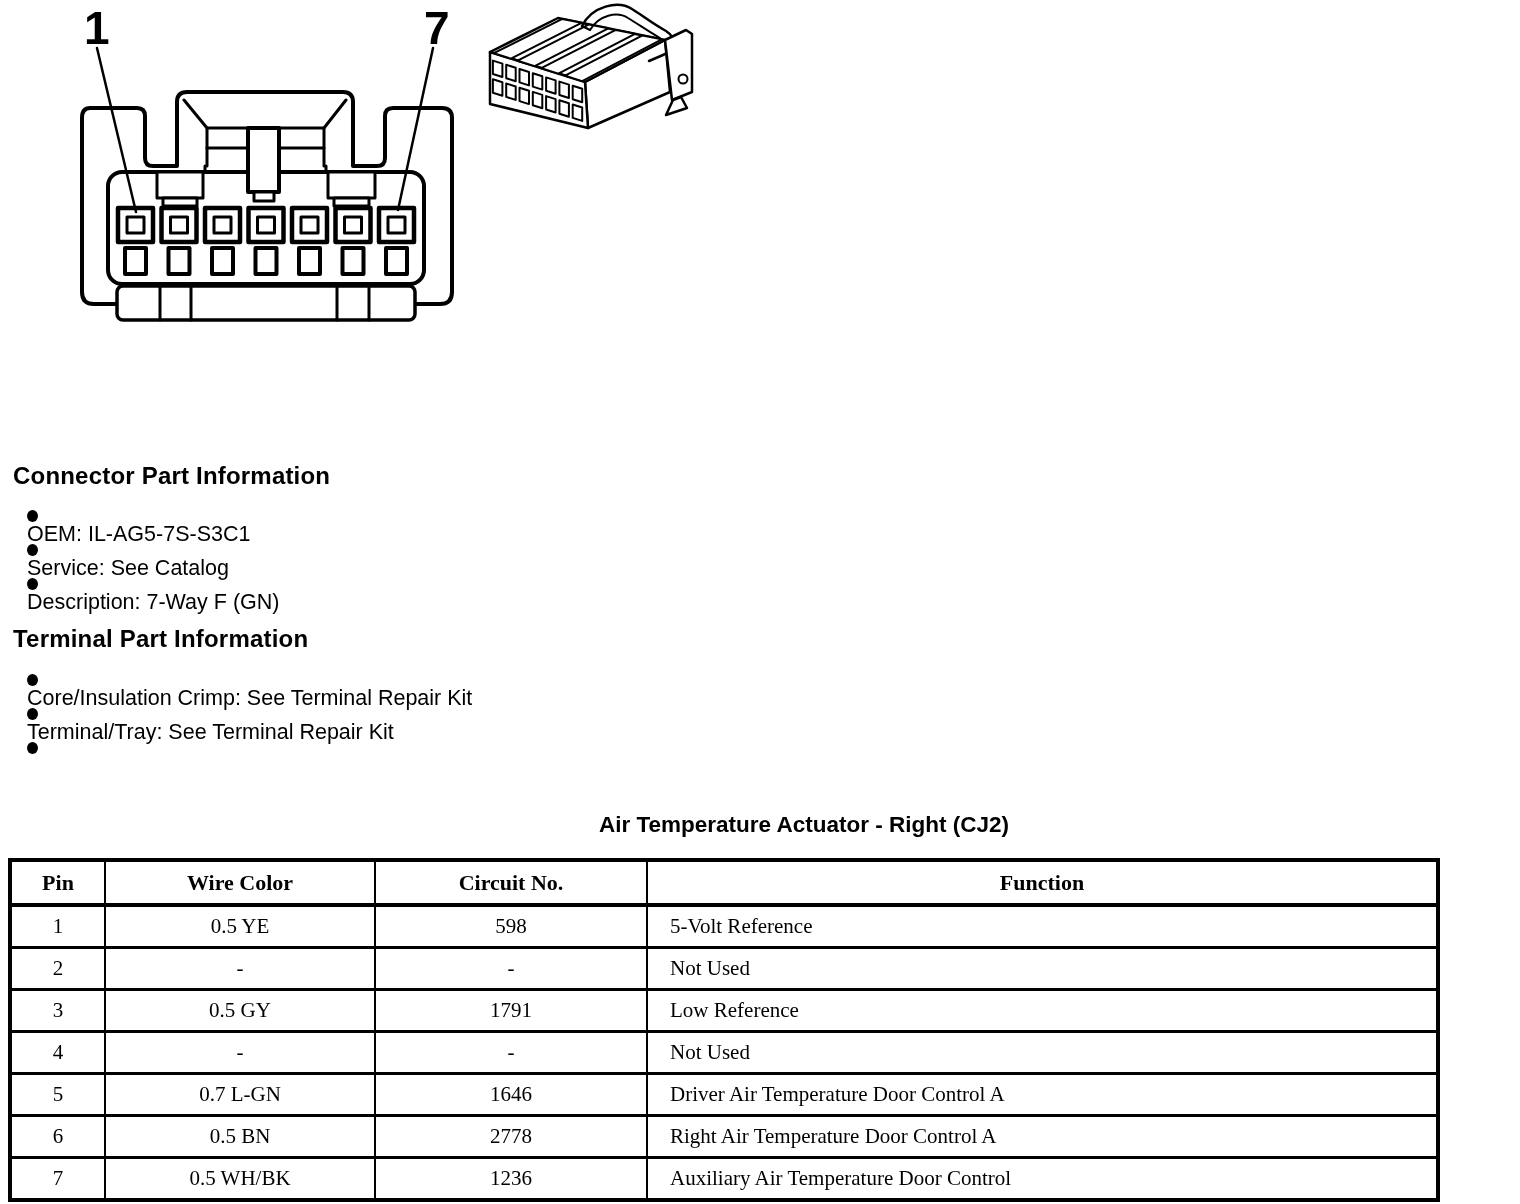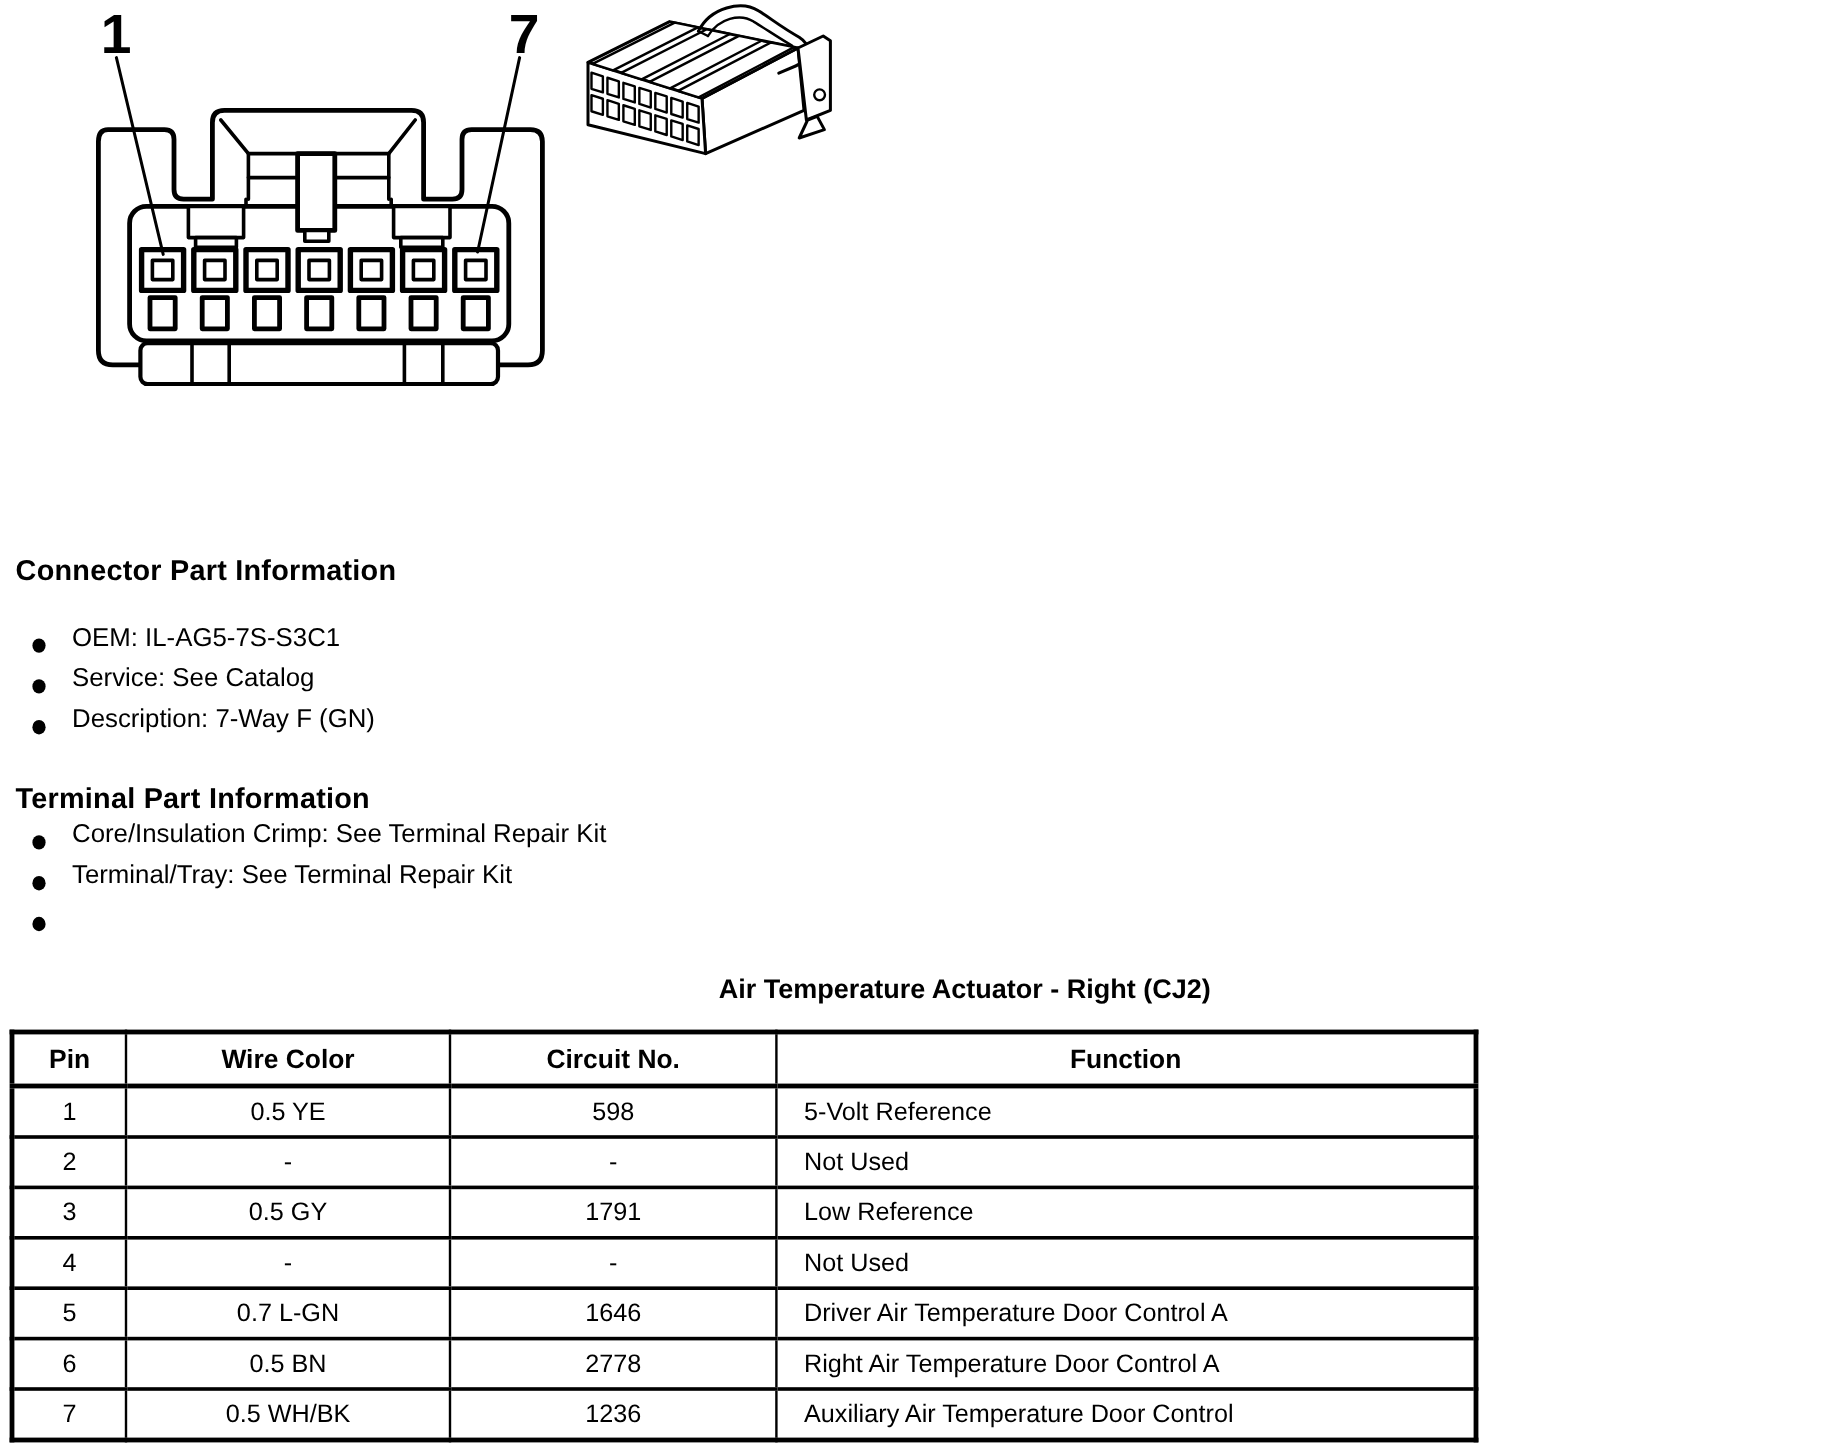--- a/index.html
+++ b/index.html
@@ -3,34 +3,35 @@
 <meta charset="utf-8">
 <style>
   html,body { margin:0; padding:0; background:#fff; }
   .page {
     position:relative; width:1520px; height:1204px; background:#ffffff;
     font-family:"Liberation Sans", sans-serif; color:#000; overflow:hidden;
   }
   .abs { position:absolute; }
   .section-heading { font-size:24px; font-weight:bold; letter-spacing:0.2px;text-align:center; }
   .bullet-list { position:absolute; }
-  .bullet-item { display:flex; align-items:flex-end; height:34px; }
+  .bullet-item { display:flex; align-items:flex-start; height:34px;flex-direction:column; }
   .bullet-dot {
     width:11px; height:12px; background:#000; border-radius:50%;
     margin-right:22px; flex:none;
   }
   .bullet-text { font-size:21.5px; white-space:nowrap; }
   .table-title {
     position:absolute; left:0; top:812px; width:1520px; text-align:center;
     font-size:22.5px; font-weight:bold;margin-left:44px;
   }
   table.pinout {
-    position:absolute; left:8px; top:858px; width:1224px;
+    position:absolute; left:8px; top:858px; width:1432px;
     border-collapse:collapse; table-layout:fixed;
     border:4px solid #000;
+    font-family:Liberation Serif, serif;
   }
   table.pinout th {
     border:2px solid #000; border-bottom:4px solid #000;
     height:41px; font-size:22px; font-weight:bold; text-align:center;
     padding:0;
   }
   table.pinout td {
     border:2px solid #000; border-top-width:3px;
     height:39px; font-size:21px; text-align:center; padding:0;
     vertical-align:middle;
@@ -154,21 +155,21 @@
     <div class="bullet-item">
       <span class="bullet-dot"></span>
       <span class="bullet-text">Service: See Catalog</span>
     </div>
     <div class="bullet-item">
       <span class="bullet-dot"></span>
       <span class="bullet-text">Description: 7-Way F (GN)</span>
     </div>
   </div>
 
-  <div class="abs section-heading" style="left:13px;top:652px">Terminal Part Information</div>
+  <div class="abs section-heading" style="left:13px;top:625px">Terminal Part Information</div>
 
   <div class="bullet-list" style="left:27px;top:674px">
     <div class="bullet-item">
       <span class="bullet-dot"></span>
       <span class="bullet-text">Core/Insulation Crimp: See Terminal Repair Kit</span>
     </div>
     <div class="bullet-item">
       <span class="bullet-dot"></span>
       <span class="bullet-text">Terminal/Tray: See Terminal Repair Kit</span>
     </div>

